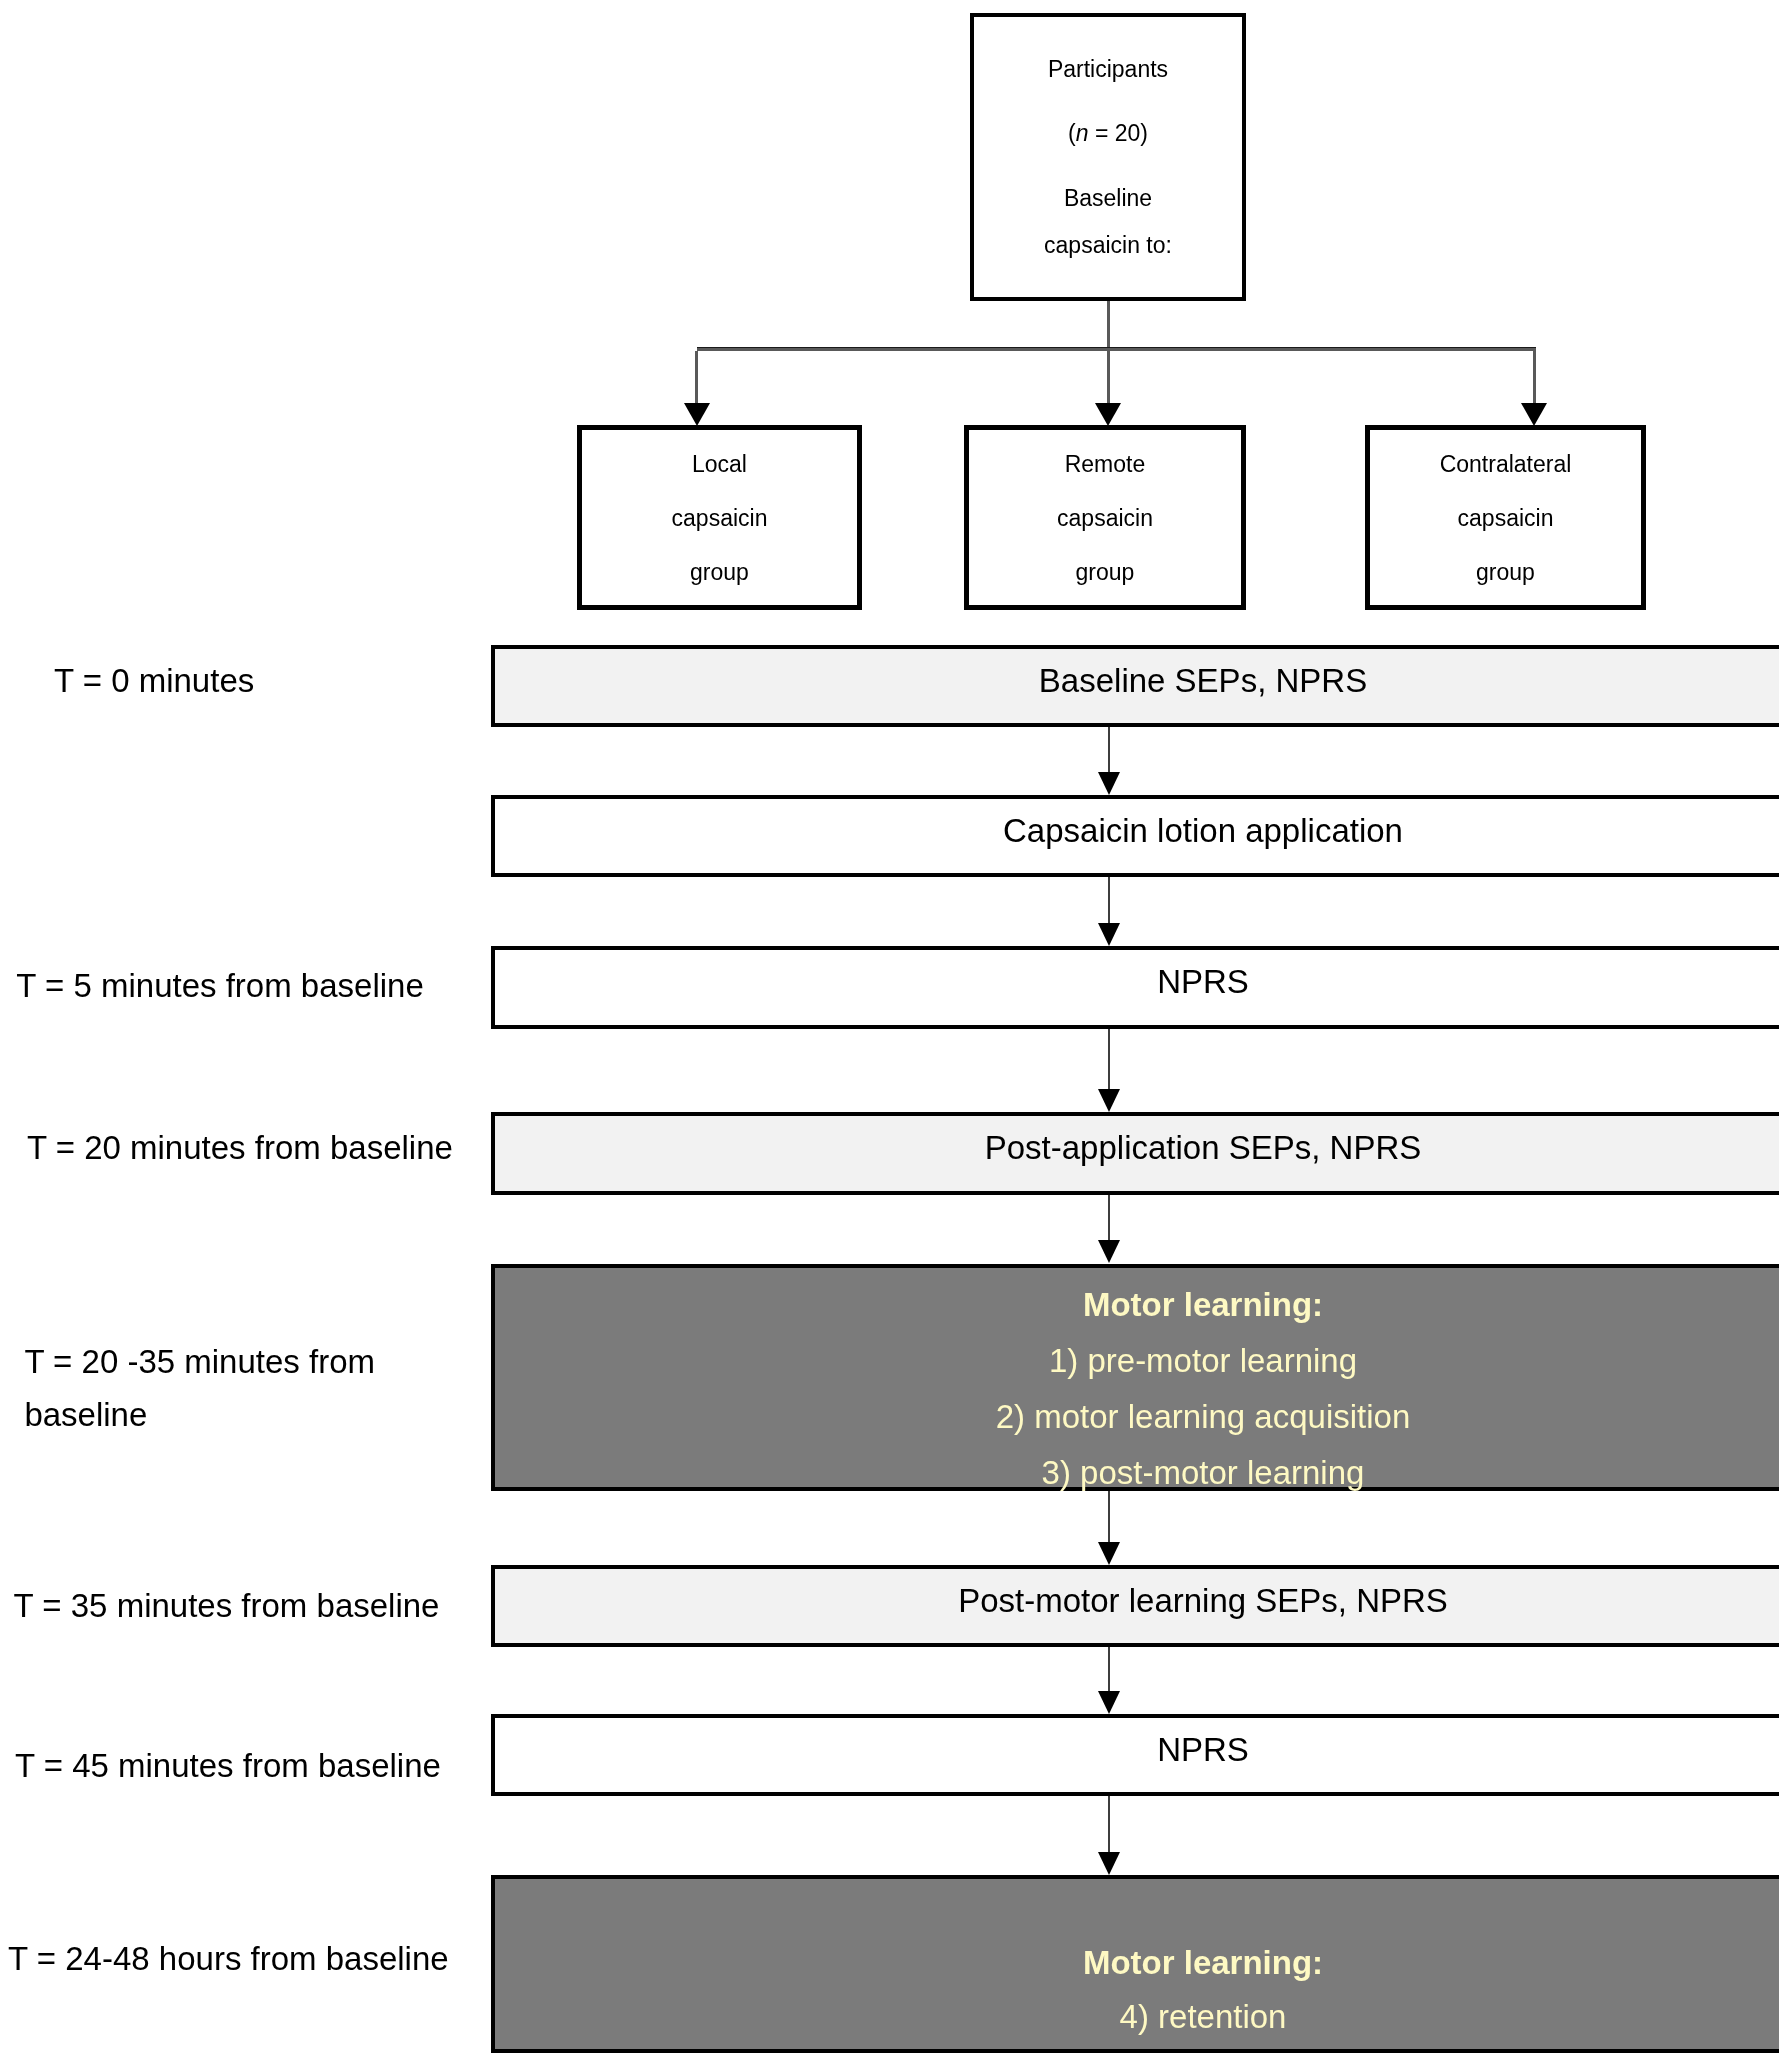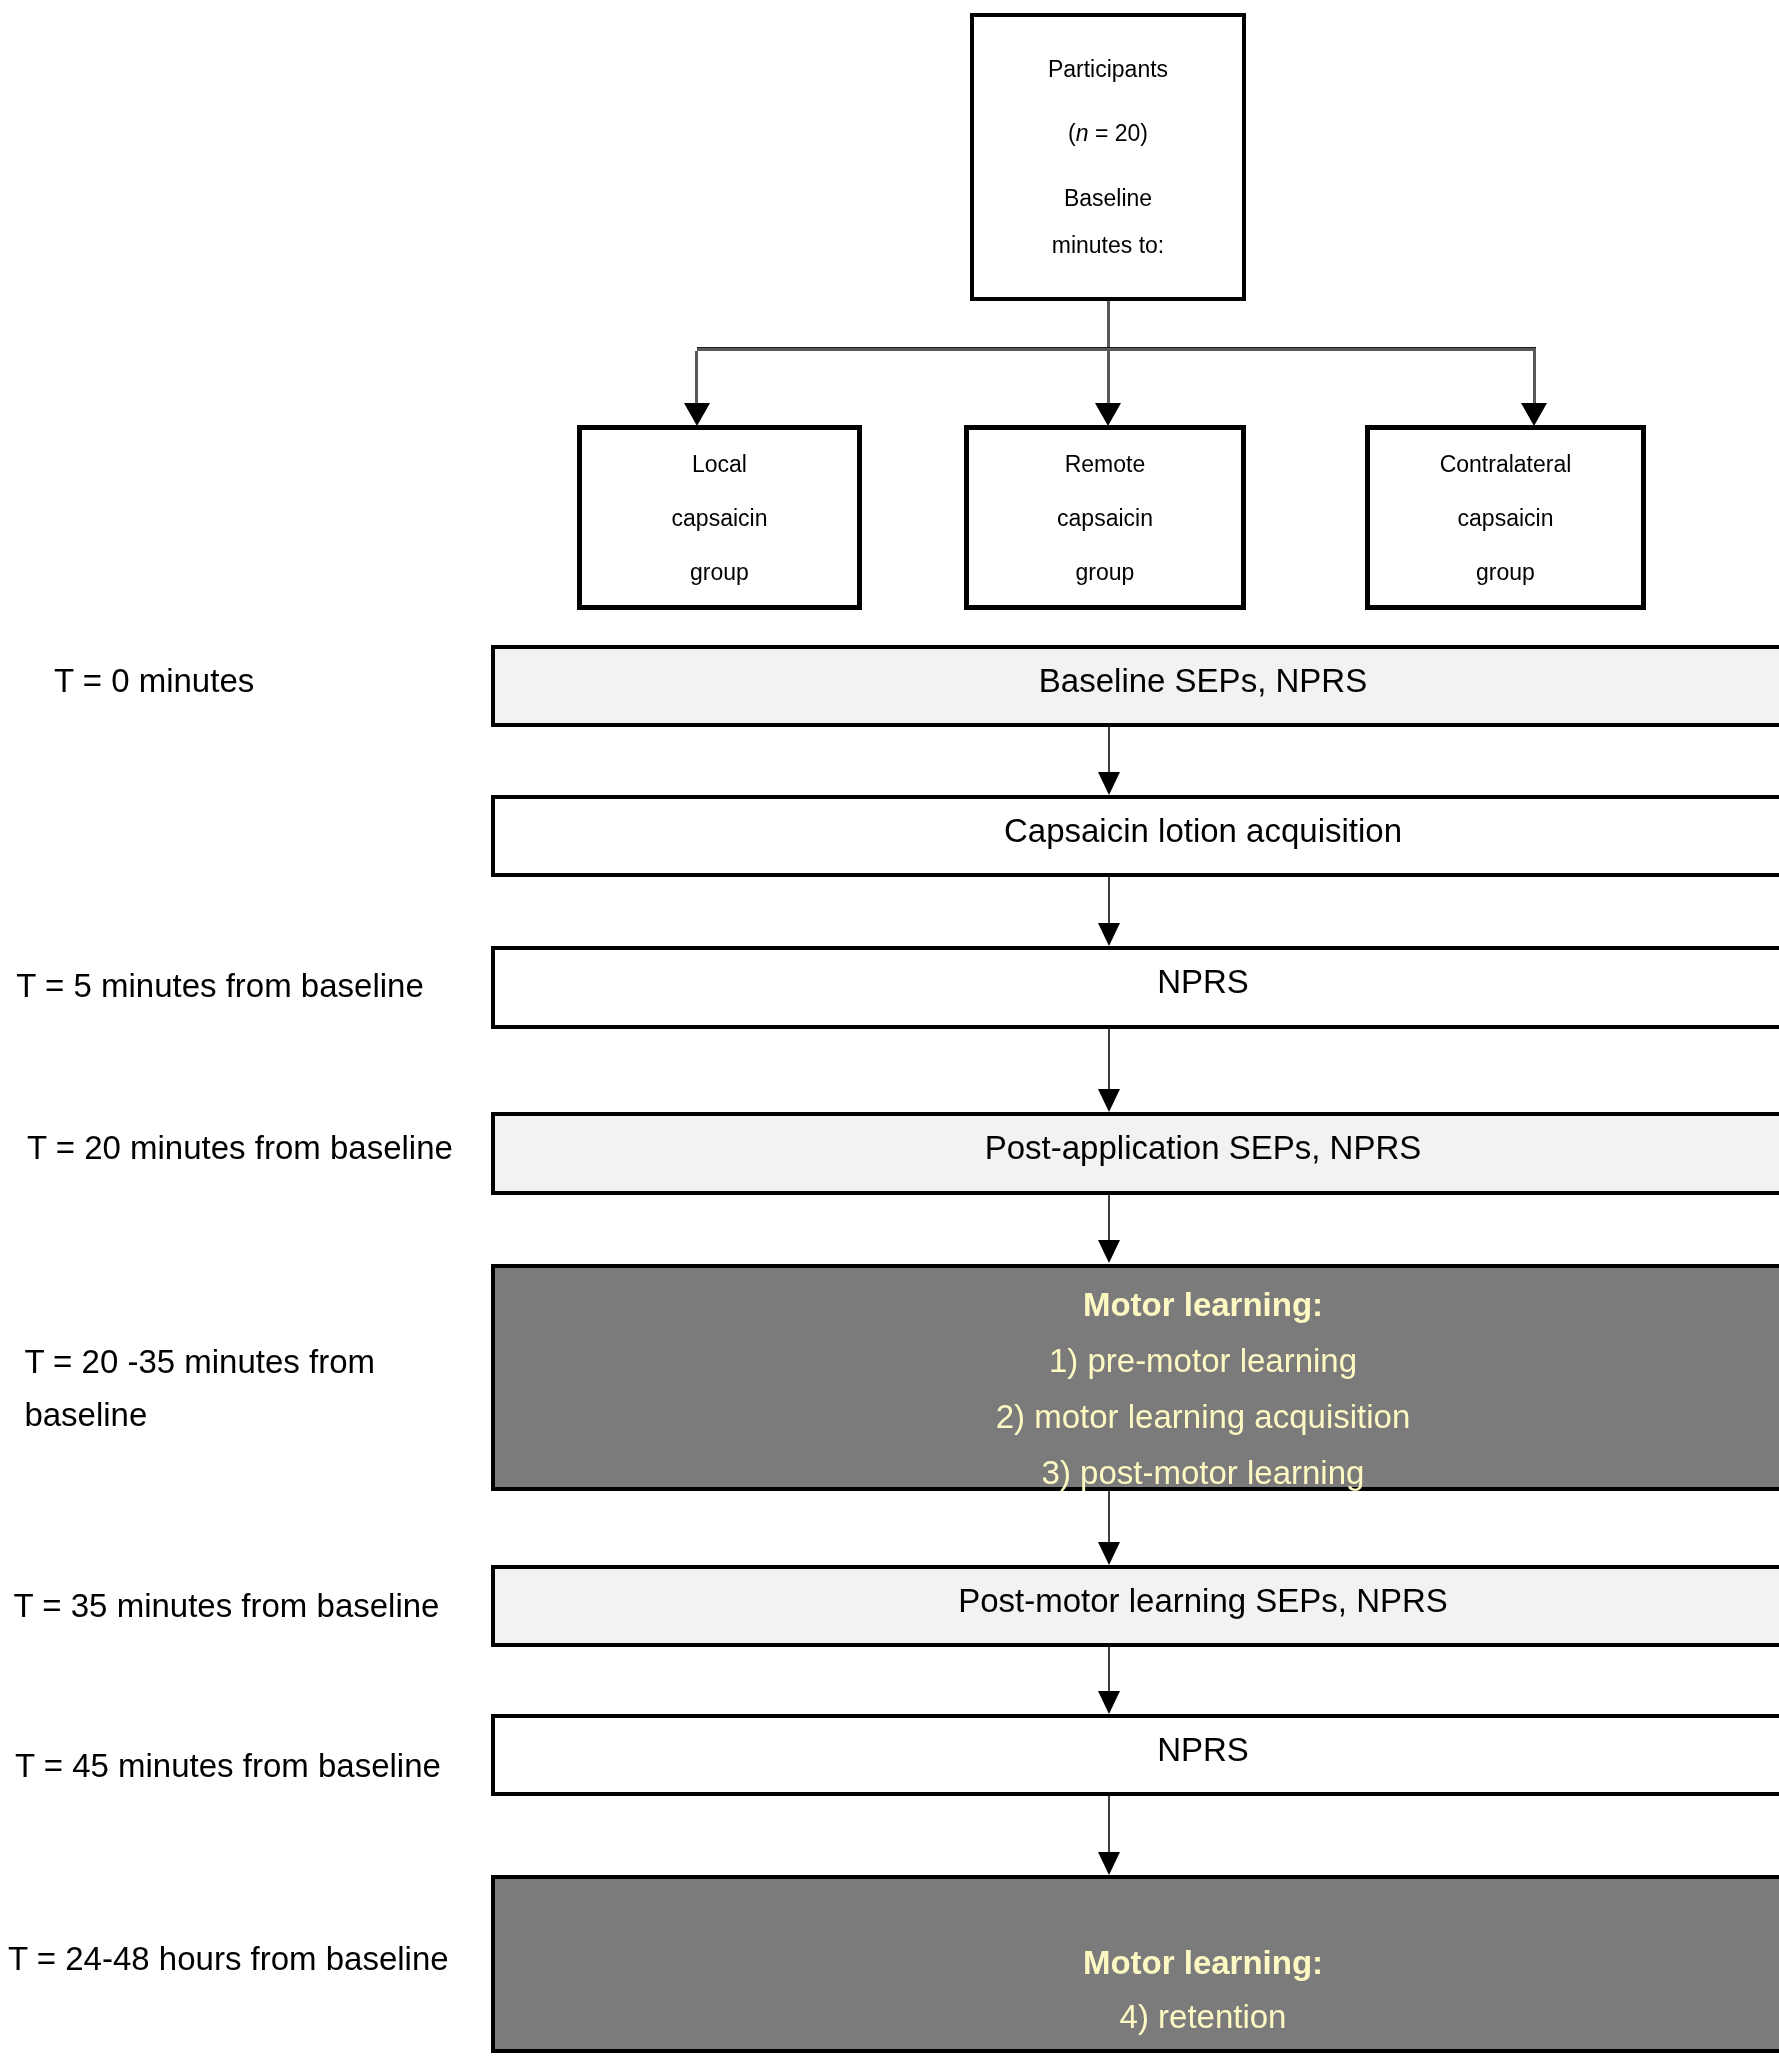--- a/index.html
+++ b/index.html
@@ -101,21 +101,21 @@
 </head>
 <body>
 
 <div id="diagram">
 
   <div class="node participants">
     <div>Participants</div>
     <div><span>(</span><i>n</i><span> = 20)</span></div>
     <div>
       <div>Baseline</div>
-      <div>minutes to:</div>
+      <div>capsaicin to:</div>
     </div>
   </div>
 
   <div class="vline" style="left:1107px; top:301px; height:103px;"></div>
   <div class="hline" style="left:697px; top:347px; width:839px;"></div>
   <div class="vline" style="left:695px; top:351px; height:53px;"></div>
   <div class="vline" style="left:1533px; top:351px; height:53px;"></div>
   <div class="arrowhead" style="left:684px; top:403px;"></div>
   <div class="arrowhead" style="left:1095px; top:403px;"></div>
   <div class="arrowhead" style="left:1521px; top:403px;"></div>
@@ -150,21 +150,21 @@
   <div class="bar light single r1">
     <span>Baseline SEPs, NPRS</span>
   </div>
 
   <div class="flow-arrow" style="left:1097px; top:727px; height:68px;">
     <div class="stem"></div>
       <div class="head"></div>
   </div>
 
   <div class="bar white single r2">
-    <span>Capsaicin lotion acquisition</span>
+    <span>Capsaicin lotion application</span>
   </div>
 
   <div class="flow-arrow" style="left:1097px; top:877px; height:69px;">
     <div class="stem"></div>
       <div class="head"></div>
   </div>
 
   <div class="bar white single r3">
     <span>NPRS</span>
   </div>

